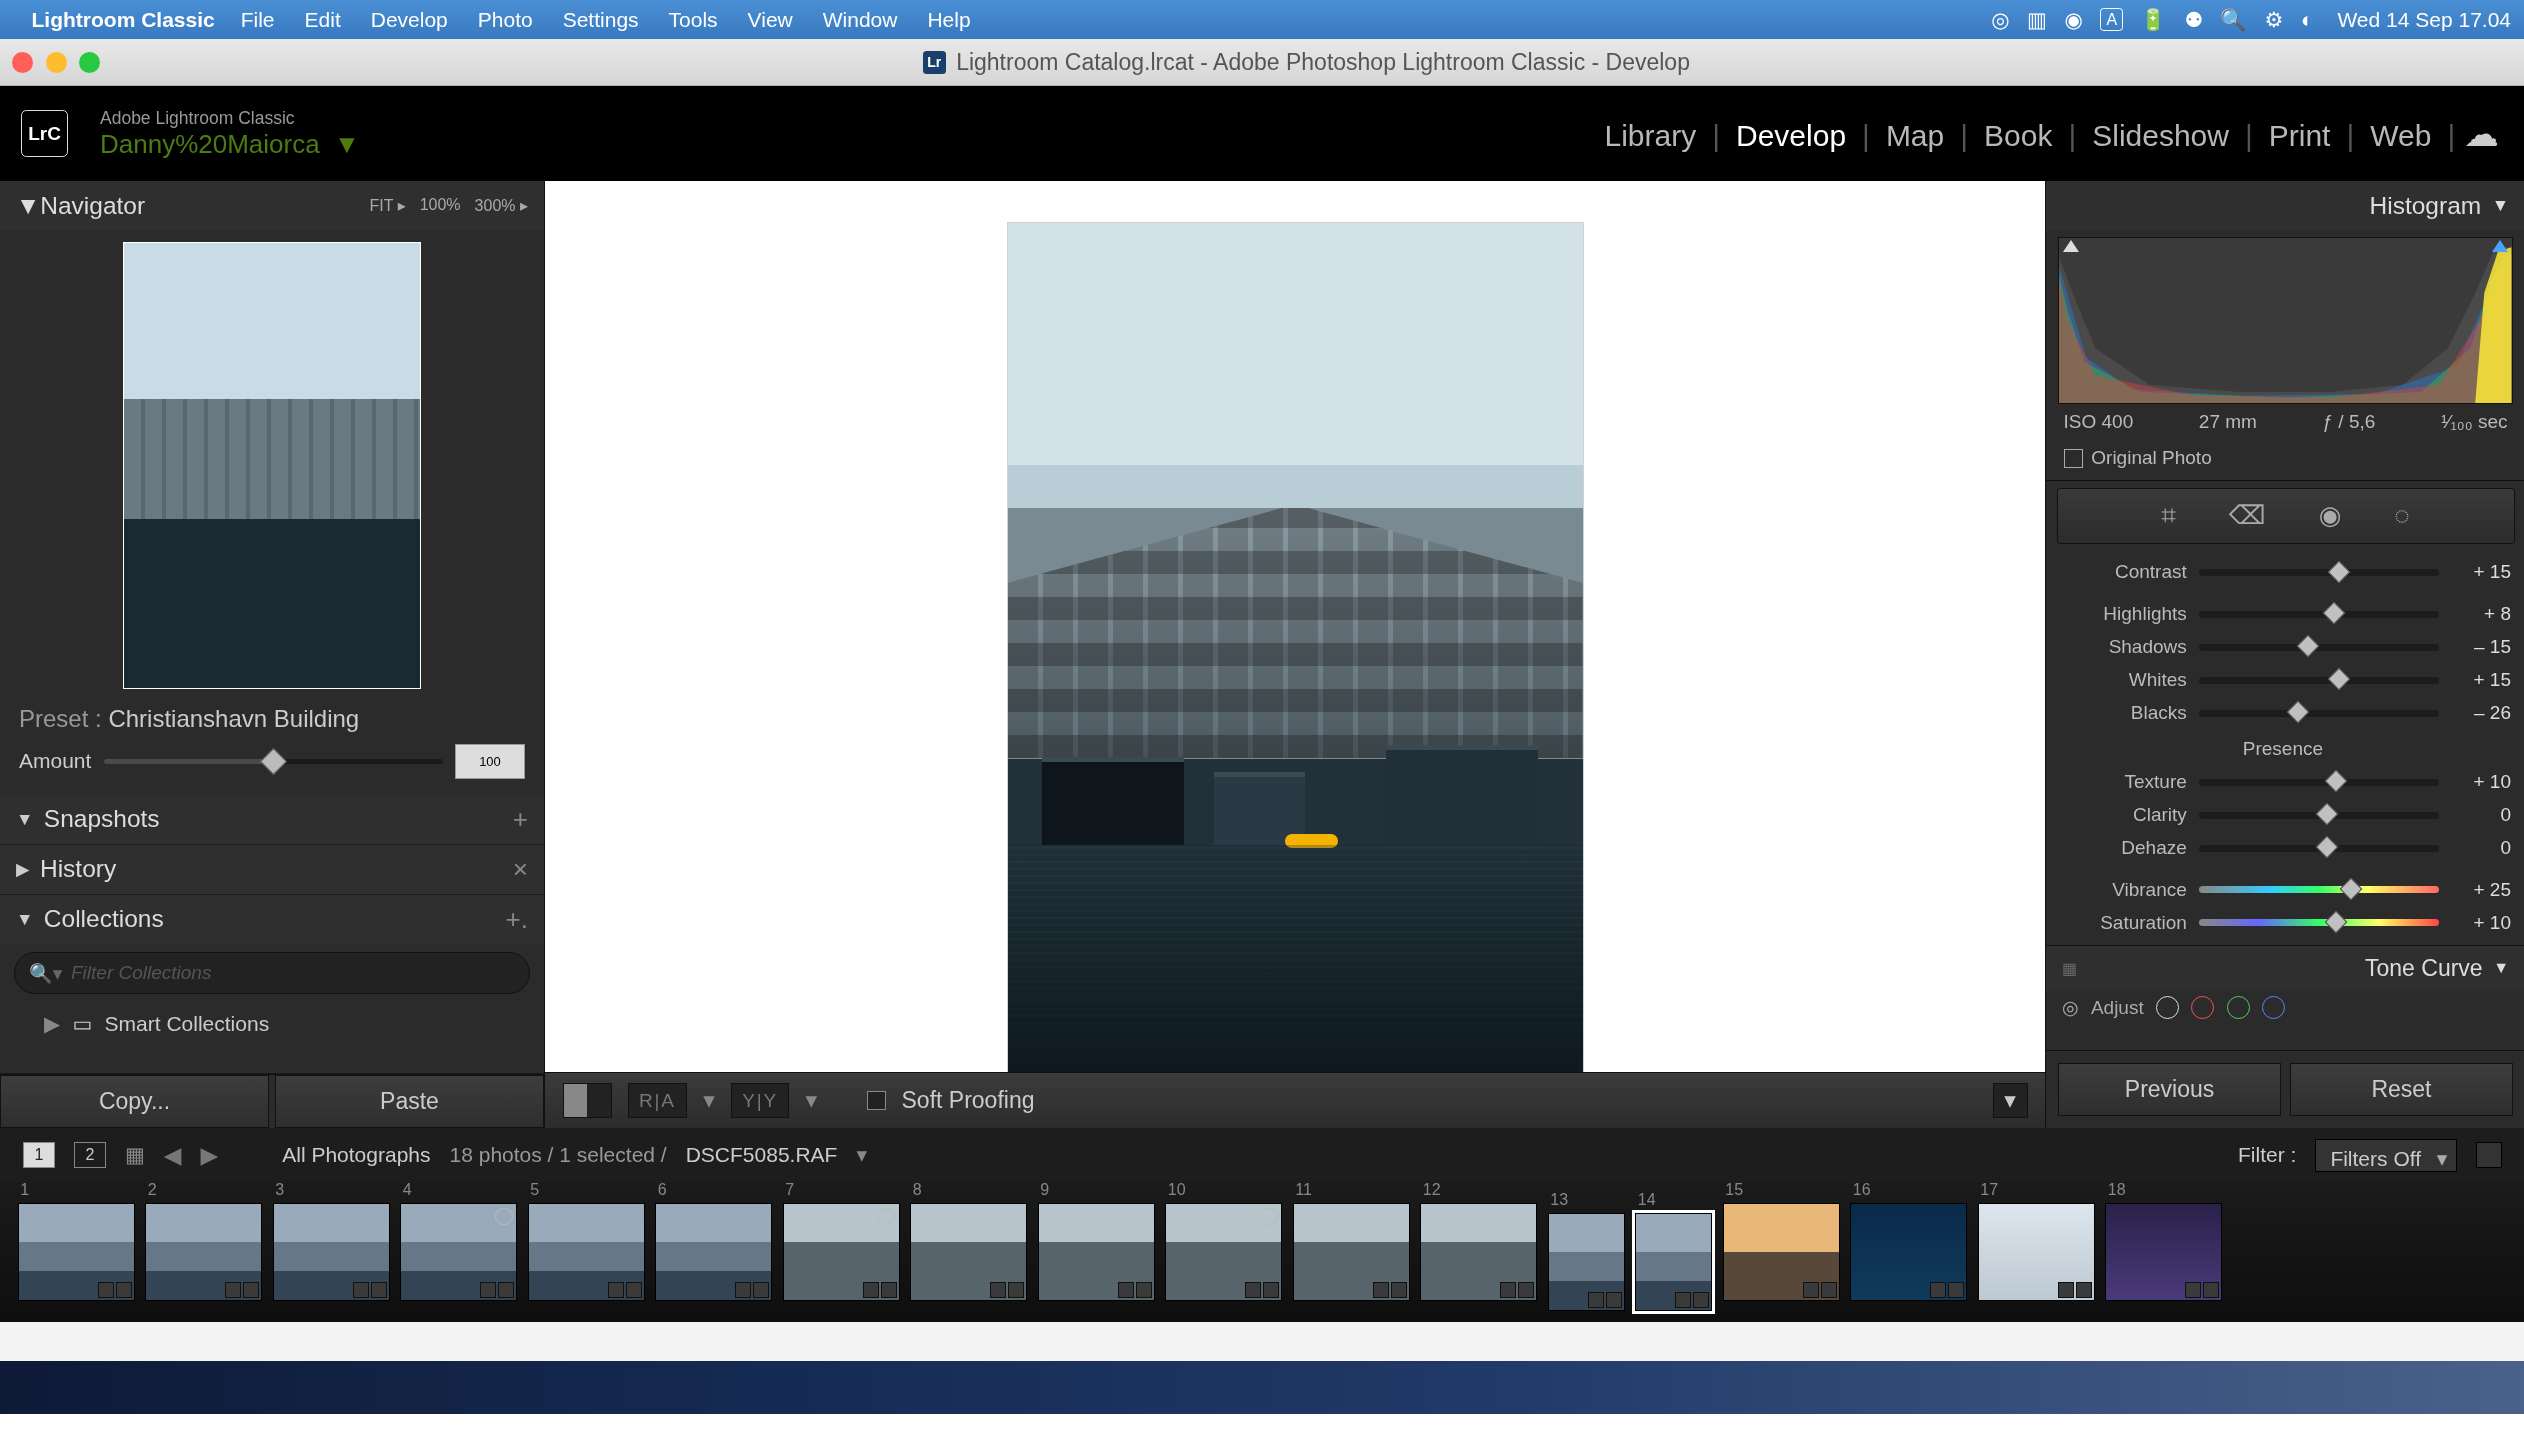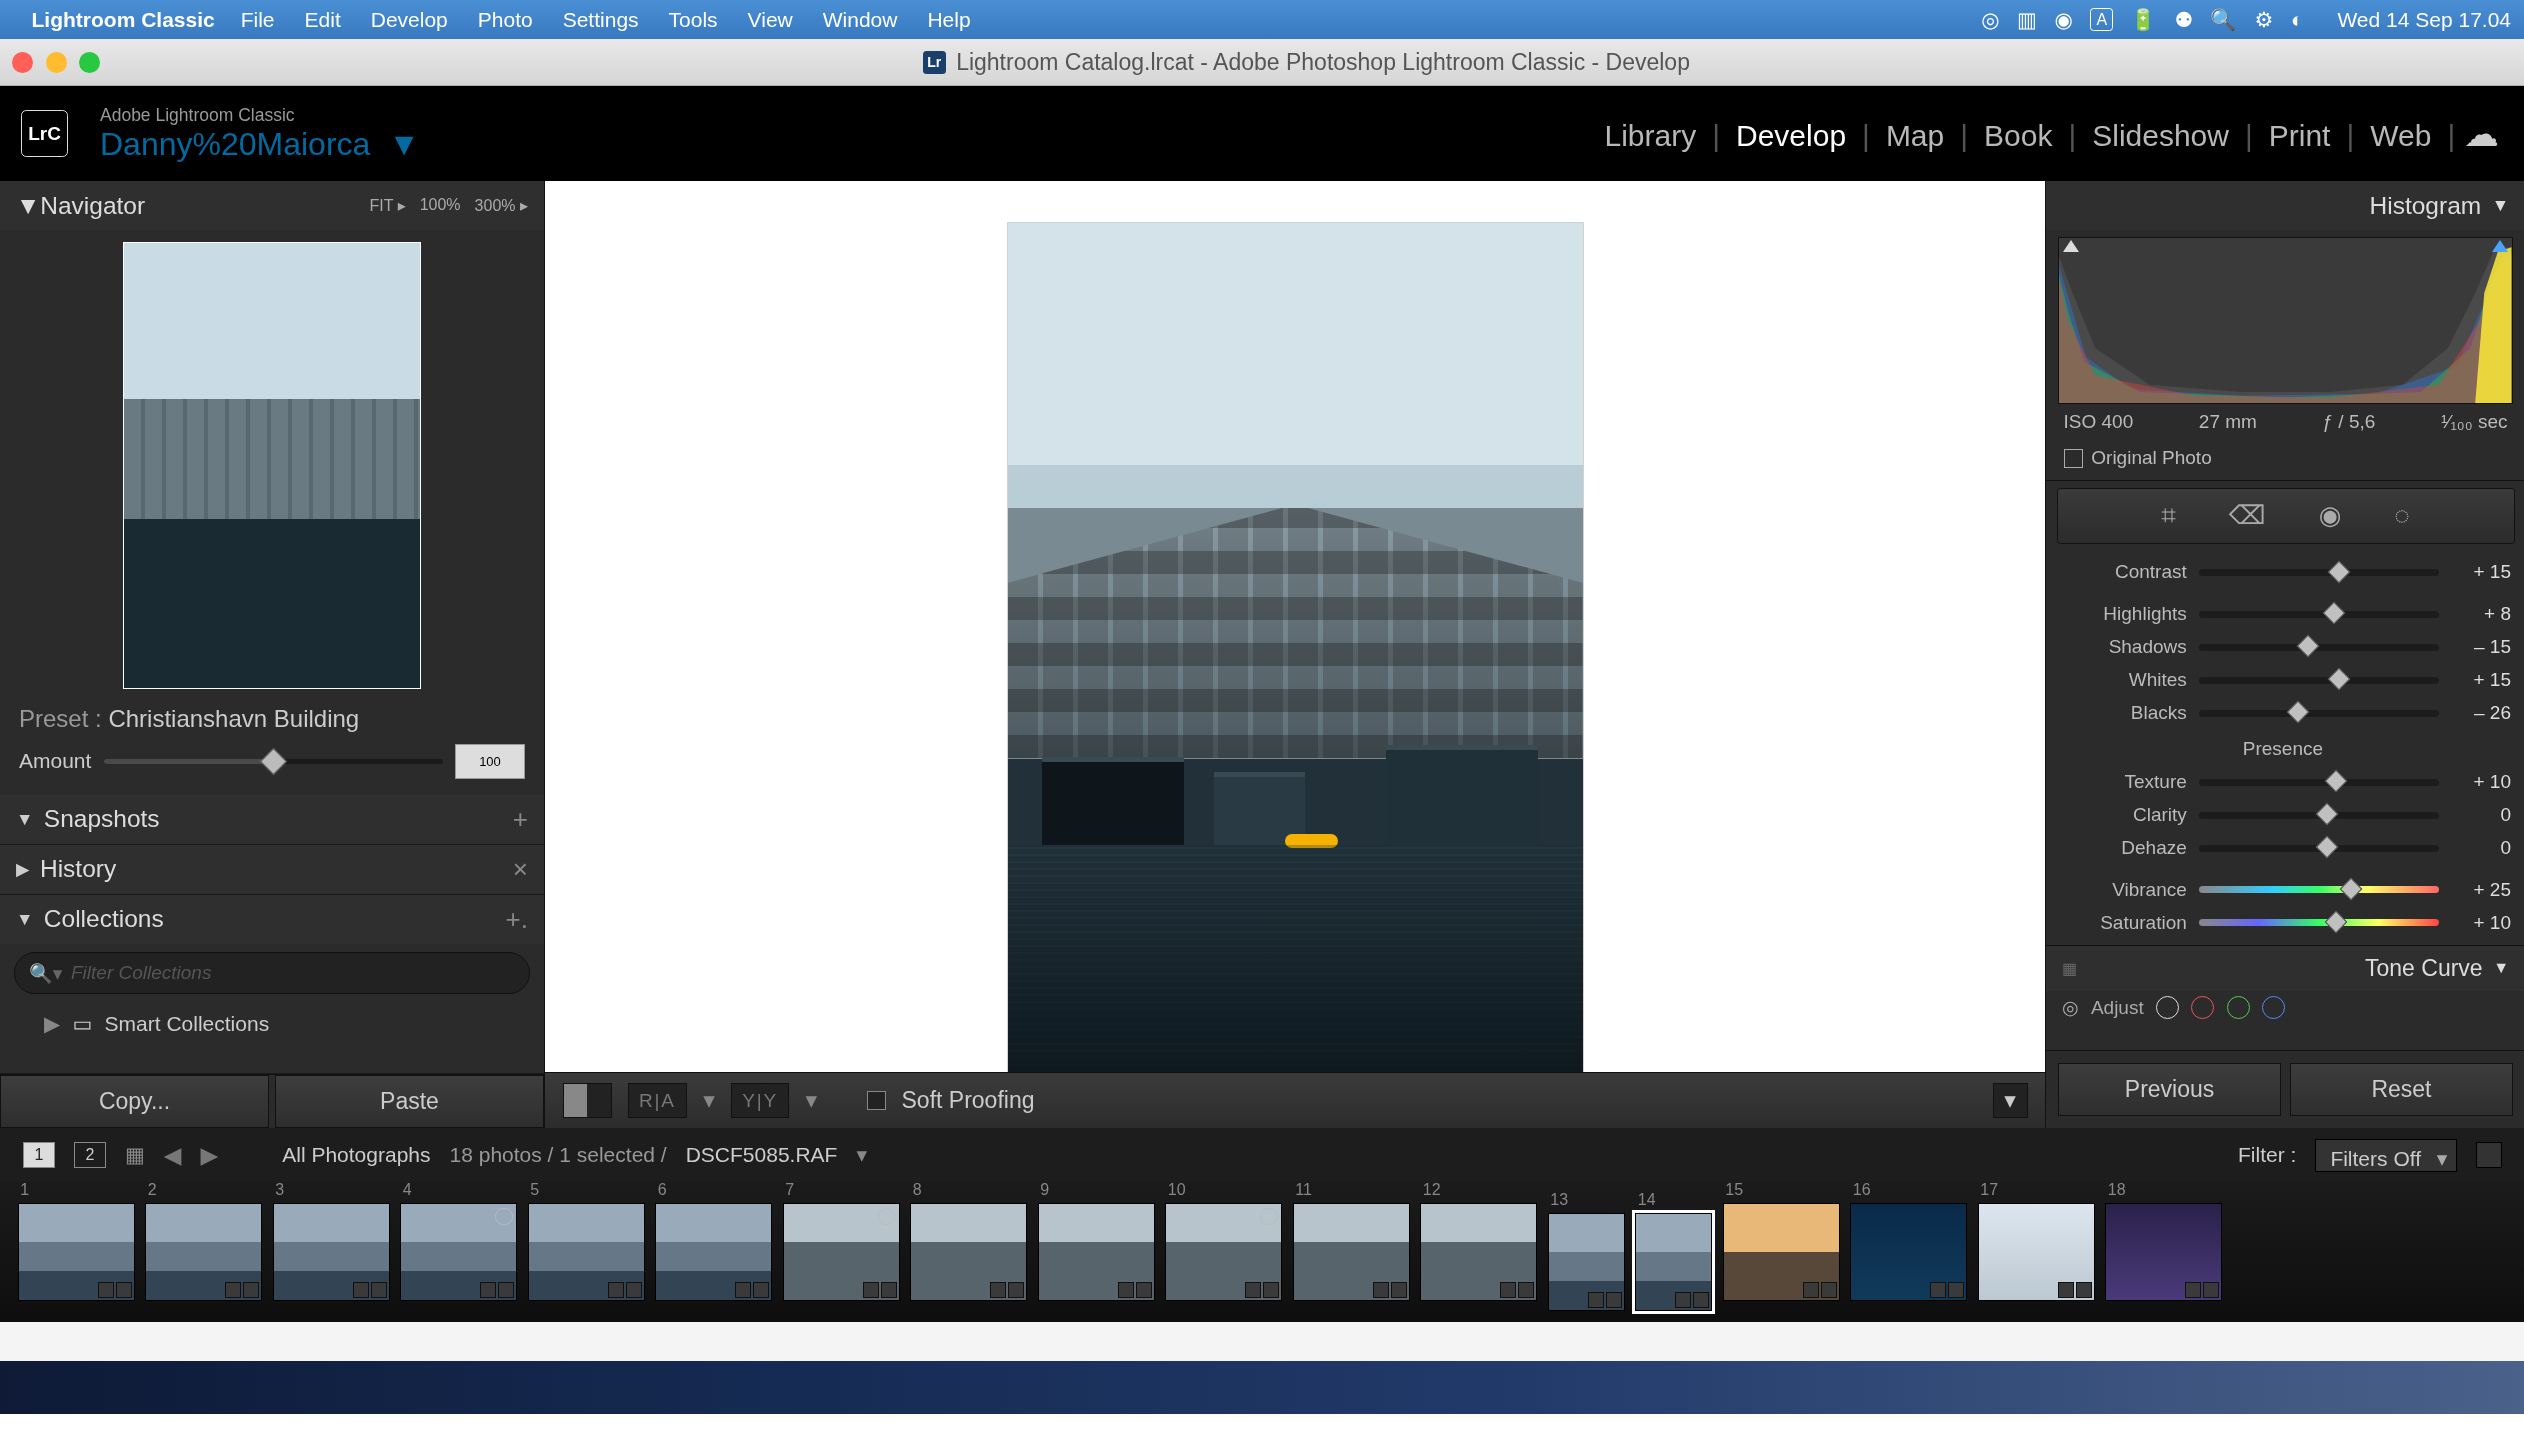--- a/index.html
+++ b/index.html
@@ -5,37 +5,37 @@
 * { margin: 0; padding: 0; box-sizing: border-box; font-family: -apple-system, "Helvetica Neue", Arial, sans-serif; }
 html, body { width: 2525px; height: 1452px; background: #fff; overflow: hidden; font-size: 21px; }
 
 
 .menubar { height: 39px; background: linear-gradient(#4a8fd4, #3879c0); display: flex; align-items: center; color: #fff; font-size: 21px; padding: 0 14px; }
 .menubar .apple { font-size: 24.5px; margin-right: 17.5px; }
 .menubar .appname { font-weight: 600; margin-right: 26px; }
 .menubar .mitem { margin-right: 30px; cursor: default; }
 .menubar .spacer { flex: 1; }
 .menubar .ricon { margin-left: 17.5px; font-size: 21px; }
-.menubar .clock { margin-left: 34px; }
+.menubar .clock { margin-left: 24px; }
 
 
 .window { position: relative; }
 .titlebar { height: 47px; background: linear-gradient(#e8e8e8, #d6d6d6); border-bottom: 0.9px solid #b0b0b0; display: flex; align-items: center; padding: 0 12.3px; }
 .traffic { display: flex; gap: 12.3px; }
 .traffic span { width: 21px; height: 21px; border-radius: 50%; display: block; }
 .tclose { background: #ff5f57; } .tmin { background: #febc2e; } .tmax { background: #28c840; }
 .titlebar .title { flex: 1; text-align: center; color: #555; font-size: 23px; display:flex; align-items:center; justify-content:center; gap:10.5px;}
 .titlebar .title .ticon { width:23px; height:23px; background:#1a3f6b; border-radius:3.5px; display:inline-flex; align-items:center; justify-content:center; color:#fff; font-size:14px; font-weight:700;}
 
 
 .appheader { height: 95px; background: #000; display: flex; align-items: center; padding: 0 26px 0 21px; }
 .lrc-badge { width: 47px; height: 47px; border: 1.8px solid #ddd; border-radius: 5.3px; color: #fff; display:flex; align-items:center; justify-content:center; font-weight:700; font-size:19px; margin-right: 32px;}
 .identity { color: #ccc; }
 .identity .sub { font-size: 17.5px; color: #999; }
-.identity .name { font-size: 32px; color: #0369a1; }
+.identity .name { font-size: 26px; color: #4d7c0f; }
 .appheader .spacer { flex: 1; }
 .modules { display: flex; align-items: baseline; gap: 0; color: #b8b8b8; font-size: 30px; }
 .modules .mod { padding: 0 16px; cursor: pointer; }
 .modules .sep { color: #555; }
 .modules .active { color: #fff; font-weight: 500; }
 .cloud { color: #ccc; font-size: 35px; margin-left: 8.8px; }
 
 
 .mainrow { display: flex; height: 947px; background: #000; }
 .panel-left { width: 545px; background: #2b2b2b; display: flex; flex-direction: column; border-right: 0.9px solid #111;}

